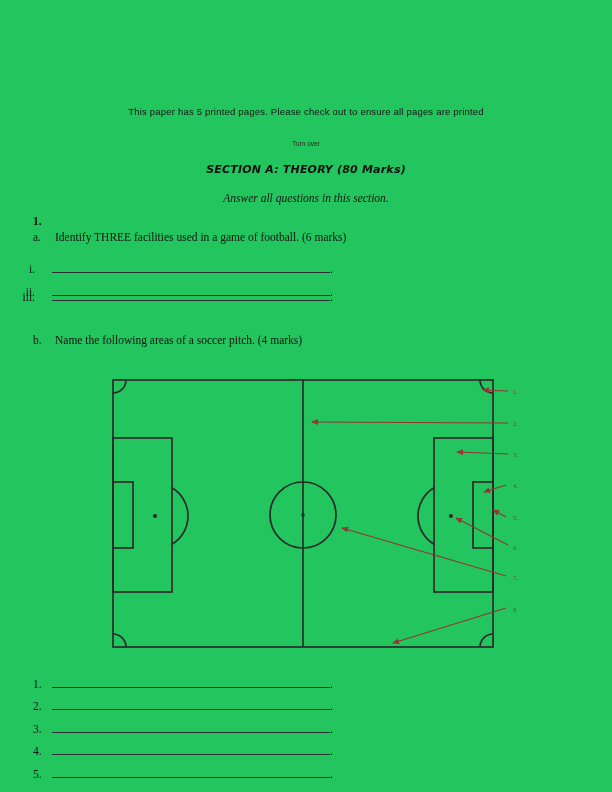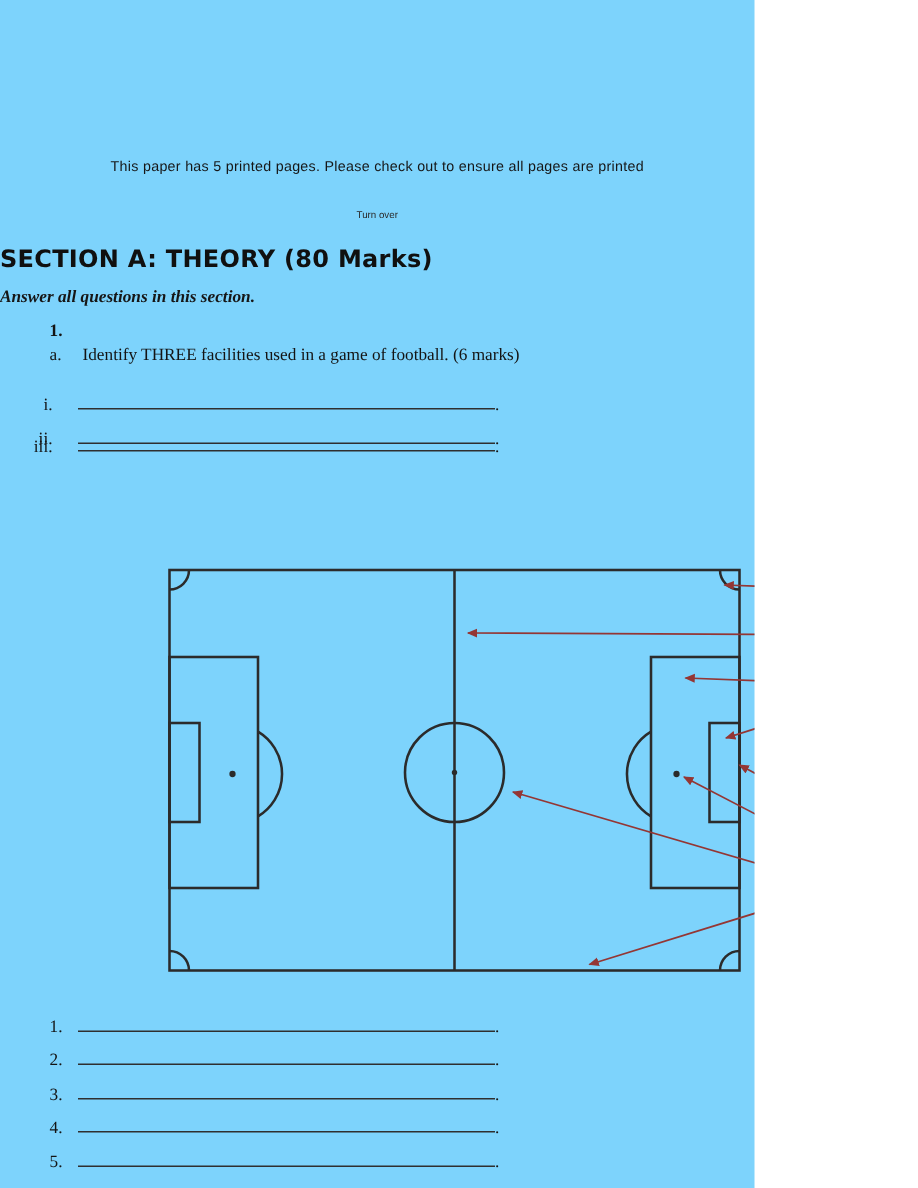--- a/index.html
+++ b/index.html
@@ -1,37 +1,37 @@
 <!DOCTYPE html>
 <html><head>
 <meta charset="utf-8">
 <style>
   * { margin:0; padding:0; box-sizing:border-box; }
   html, body { background:#ffffff; }
   .page {
-    position:relative; width:503px; height:792px; background:#7dd3fc;
+    position:relative; width:612px; height:792px; background:#22c55e;
     overflow:hidden; font-family:"Liberation Serif", serif; color:#141414;
   }
   .notice {
     position:absolute; top:106px; left:0; right:0; text-align:center;
     font-family:"Liberation Sans", sans-serif; font-size:9.5px;
     letter-spacing:0.2px; color:#161616;
   }
   .turnover {
     position:absolute; top:140px; left:0; right:0; text-align:center;
     font-family:"Liberation Sans", sans-serif; font-size:6.5px; color:#2a2a2a;
   }
   .sec-title {
-    position:absolute; top:163px; left:0; right:0; 
-    font-family:"DejaVu Sans", sans-serif; font-weight:700; font-size:16px;
-    letter-spacing:0.2px; color:#101010;
+    position:absolute; top:163px; left:0; right:0; text-align:center;
+    font-family:"DejaVu Sans", sans-serif; font-weight:700; font-size:11px;
+    letter-spacing:0.2px; color:#101010;font-style:italic;
   }
   .instruction {
-    position:absolute; top:192px; left:0; right:0; text-align:left;
-    font-style:italic; font-weight:700; font-size:11.5px; color:#161616;
+    position:absolute; top:192px; left:0; right:0; text-align:center;
+    font-style:italic; font-weight:400; font-size:11.5px; color:#161616;
   }
   .qnum { position:absolute; left:33px; top:215px; font-weight:700; font-size:11.5px; }
   .row { position:absolute; font-size:11.5px; white-space:nowrap; }
   .part-row { left:33px; }
   .plabel { display:inline-block; width:22px; }
   .marks-b { font-weight:400; }
   .blank-row { left:18px; }
   .numeral { display:inline-block; width:17px; text-align:right; }
   .rule {
     display:inline-block; width:278px; height:12px;
@@ -65,20 +65,23 @@
   <div class="row blank-row" style="top:261px">
     <span class="numeral">i.</span><span class="rule"></span><span>.</span>
   </div>
   <div class="row blank-row" style="top:284px">
     <span class="numeral">ii.</span><span class="rule"></span><span>.</span>
   </div>
   <div class="row blank-row" style="top:289px">
     <span class="numeral">iii.</span><span class="rule"></span><span>.</span>
   </div>
 
+  <div class="row part-row" style="top:334px">
+    <span class="plabel">b.</span><span><span>Name the following areas of a soccer pitch. (4 </span><span class="marks-b">marks</span><span>)</span></span>
+  </div>
 
   <div class="pitch-wrap">
     <svg width="440" height="282" viewBox="0 0 440 282">
       <defs>
         <marker id="ah" markerWidth="8" markerHeight="7" refX="6.2" refY="3" orient="auto" markerUnits="userSpaceOnUse">
           <path d="M0,0 L7,3 L0,6 Z" fill="#943634"></path>
         </marker>
       </defs>
 
       <g fill="none" stroke-width="1.7" stroke="#2b2b2b">

